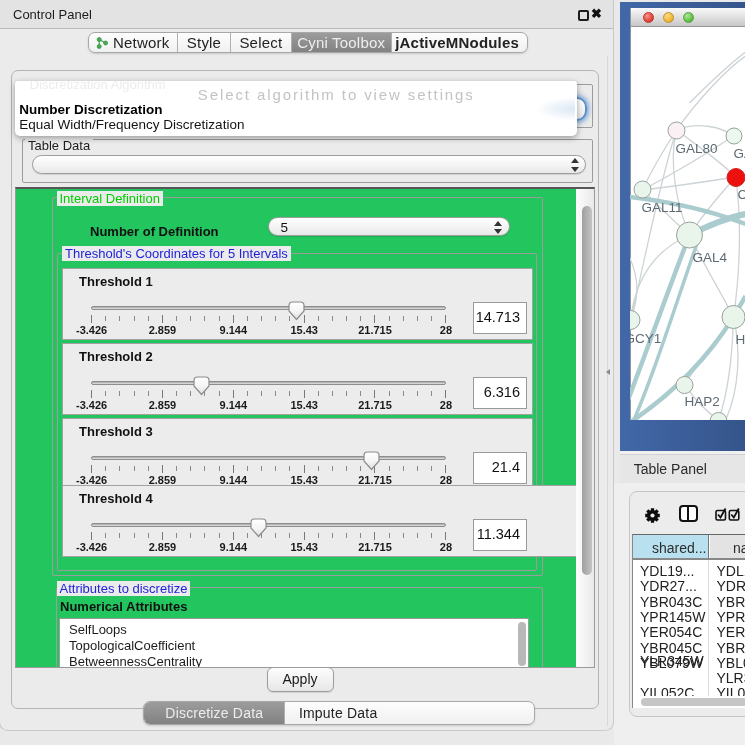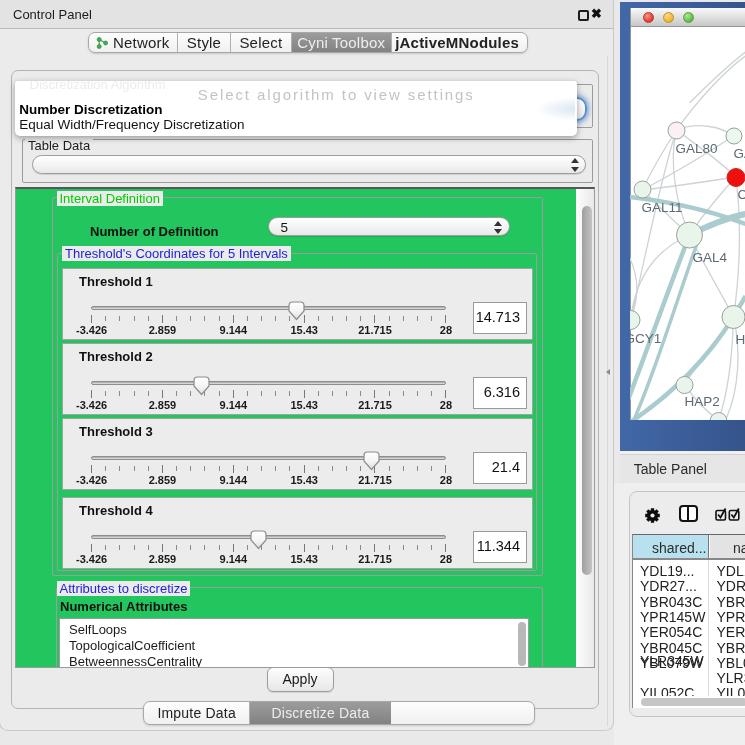--- a/index.html
+++ b/index.html
@@ -161,21 +161,21 @@
     <div class="tlab" style="left:99.9px;">2.859</div>
     <div class="tlab" style="left:170.8px;">9.144</div>
     <div class="tlab" style="left:241.7px;">15.43</div>
     <div class="tlab" style="left:312.5px;">21.715</div>
     <div class="tlab" style="left:383.4px;">28</div>
     <svg class="thumb" style="left:300.4px;" width="17" height="20" viewBox="0 0 17 20">
         <path d="M1,4.5 Q1,1 4.5,1 L12.5,1 Q16,1 16,4.5 L16,10 L8.5,18.5 L1,10 Z" fill="url(#gth)" stroke="#8c8c8c" stroke-width="1.2"></path>
       </svg>
     <div class="tfield">21.4</div>
   </div>
-  <div id="tp4" class="tpanel" style="top:308px;">
+  <div id="tp4" class="tpanel" style="top:296px;padding-left:44px;">
     <div class="ttitle">Threshold 4</div>
     <div class="track"></div>
     <div class="ticks1"></div>
       <div class="ticks2"></div>
     <div class="tlab" style="left:29.1px;">-3.426</div>
     <div class="tlab" style="left:99.9px;">2.859</div>
     <div class="tlab" style="left:170.8px;">9.144</div>
     <div class="tlab" style="left:241.7px;">15.43</div>
     <div class="tlab" style="left:312.5px;">21.715</div>
     <div class="tlab" style="left:383.4px;">28</div>
@@ -194,22 +194,22 @@
     <div class="abs" style="left:9px;top:35.5px;font-size:13px;color:#1c1c1c;">BetweennessCentrality</div>
     <div class="vsb" style="left:457.5px;top:3px;width:8px;height:44px;background:#b8b8b8;"></div>
   </div>
   <div class="vsb-track" style="left:560px;top:0;width:18px;height:478px;"></div>
   <div class="vsb" style="left:565.5px;top:17.5px;width:10px;height:369px;"></div>
 </div>
 
 <div class="abs" id="applybtn">Apply</div>
 
 <div class="abs tabbar" id="bottabs">
+  <div class="seg sel" style="width:141px">Discretize Data</div>
   <div class="seg" style="width:105.7px">Impute Data</div>
-  <div class="seg sel" style="width:141px">Discretize Data</div>
 </div>
 
 <div class="abs" id="popup">
   <div class="ghost">Discretization Algorithm</div>
   <div class="sell">Select algorithm to view settings</div>
   <div style="position:absolute;right:2px;top:16px;width:40px;height:24px;background:radial-gradient(ellipse at 100% 50%,rgba(90,144,204,0.22),rgba(90,144,204,0) 70%);"></div>
   <div class="it1">Number Discretization</div>
   <div class="it2">Equal Width/Frequency Discretization</div>
 </div>
 

